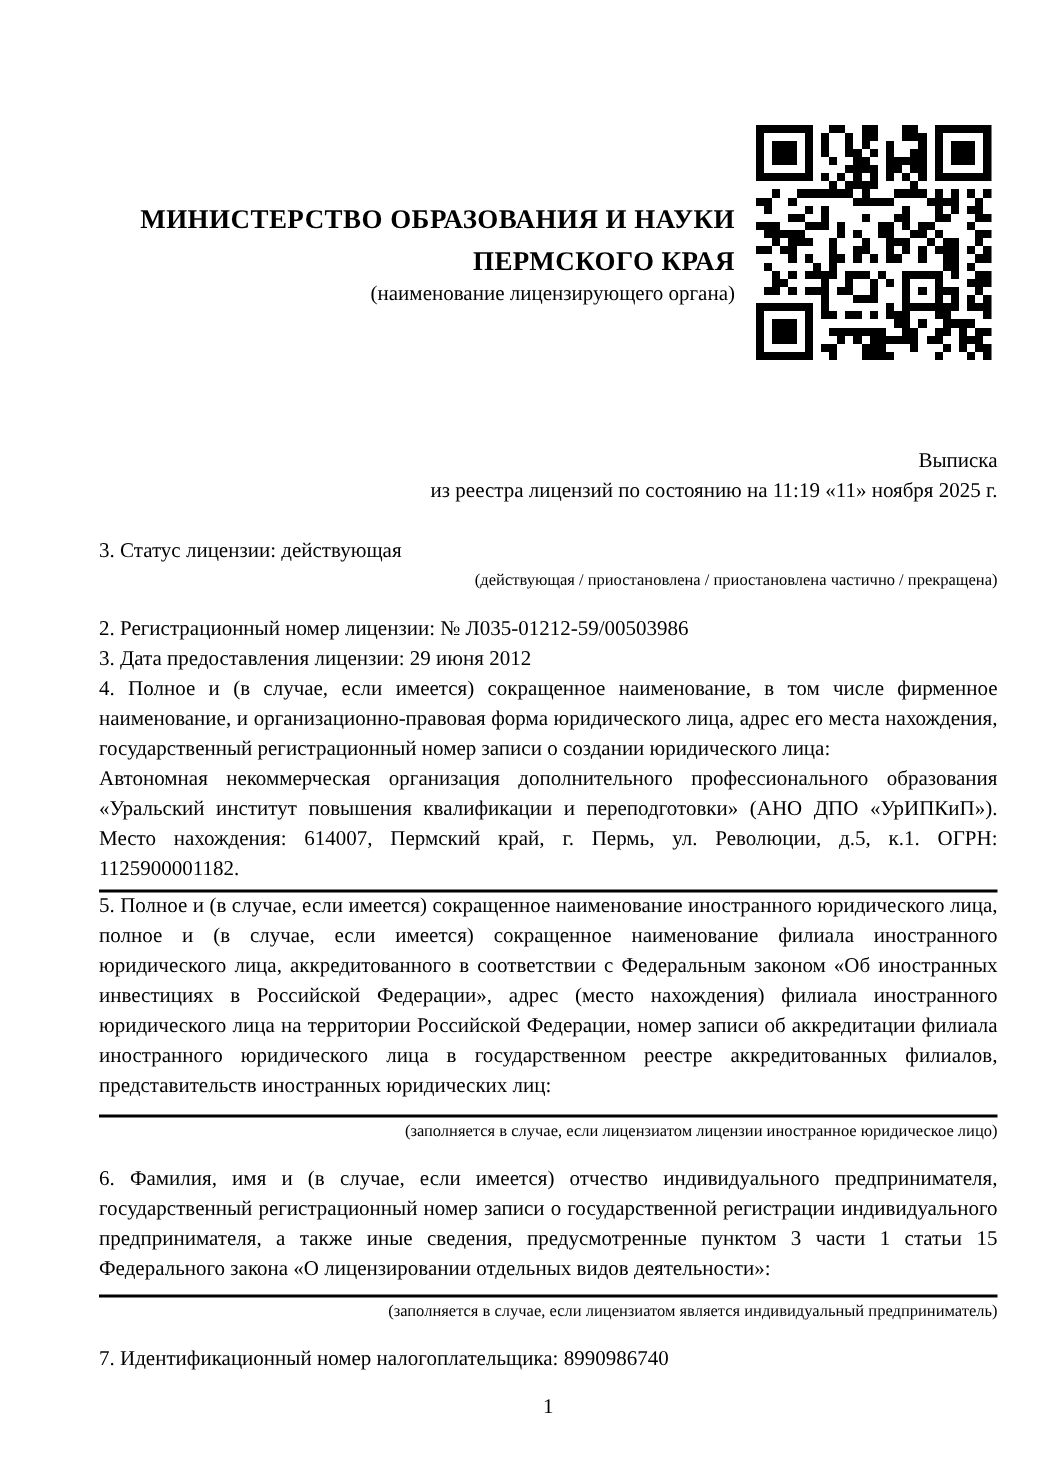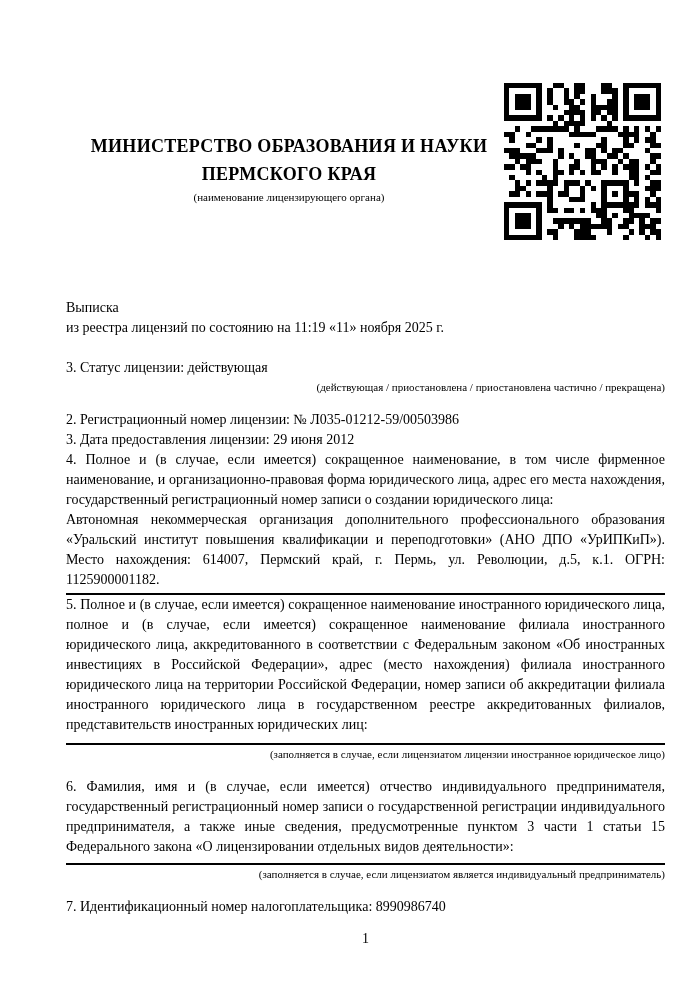--- a/index.html
+++ b/index.html
@@ -7,53 +7,53 @@
     position: relative;
     width: 700px;
     height: 989px;
     background: #ffffff;
     font-family: "Liberation Serif", serif;
     color: #000000;
     overflow: hidden;
   }
   .header {
     position: absolute;
-    left: 77px;
+    left: 66px;
     top: 132px;
     width: 424px;
-    text-align: center;
+    text-align: right;
   }
   .header .org {
     font-weight: bold;
     font-size: 18px;
     line-height: 28px;
     letter-spacing: 0.3px;
   }
   .header .org-cap {
-    font-size: 11px;
+    font-size: 14px;
     line-height: 14px;
     margin-top: 2px;
   }
   .qr-wrap {
     position: absolute;
     left: 504px;
     top: 83px;
     width: 157px;
     height: 157px;
   }
   .qr-wrap svg { display: block; width: 157px; height: 157px; shape-rendering: crispEdges; }
   .content {
     position: absolute;
     left: 66px;
     top: 298px;
     width: 599px;
     font-size: 14px;
     line-height: 20px;
   }
-  .doc-title { text-align: left; margin-bottom: 20px; }
+  .doc-title { text-align: right; margin-bottom: 20px; }
   p.item { margin: 0; }
   .just { text-align: justify; text-justify: inter-word; }
   .cap {
     font-size: 11px;
     line-height: 14px;
     text-align: right;
     margin-top: 2px;
     margin-bottom: 16px;
   }
   .rule { border-top: 2px solid #000000; height: 0; }

